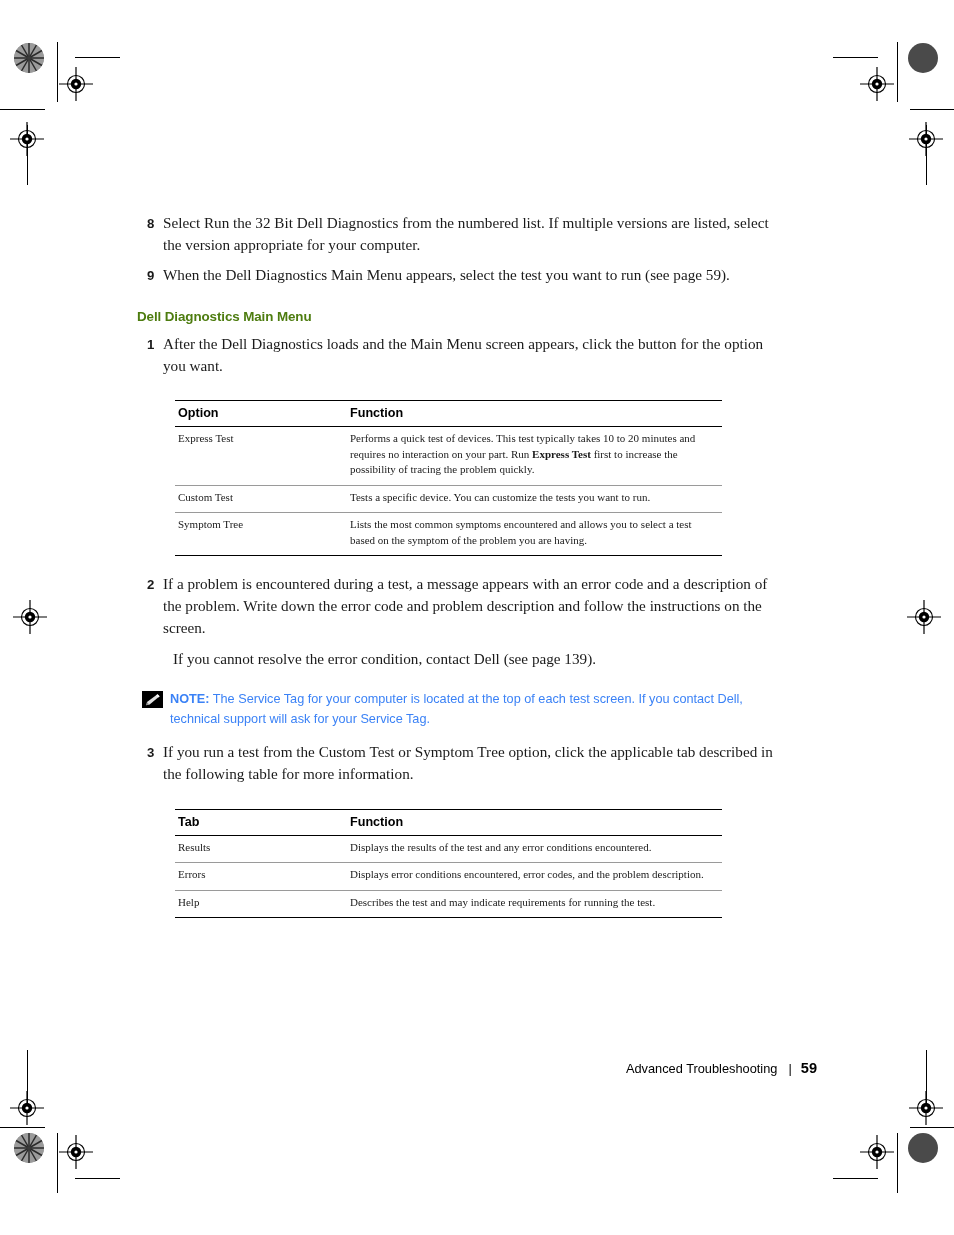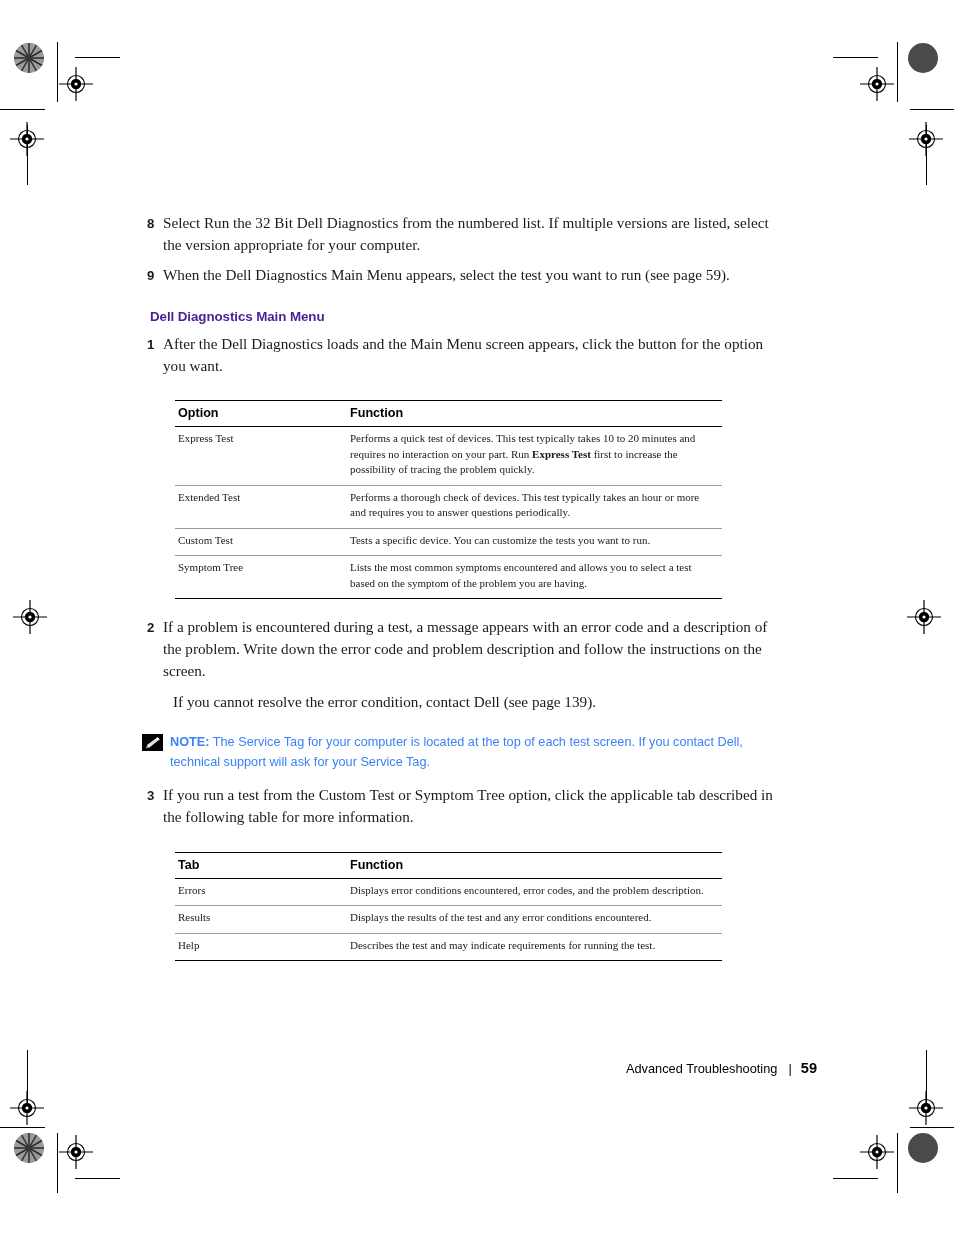--- a/index.html
+++ b/index.html
@@ -81,22 +81,22 @@
     margin-left: 36px;
     font-size: 15.2px;
     line-height: 1.44;
     margin-top: 9px;
   }
 
   h2.section {
     font-family: "Liberation Sans", sans-serif;
     font-size: 13.4px;
     font-weight: bold;
-    color: #4c1d95;
-    margin: 23px 0 9px 13px;
+    color: #4d7c0f;
+    margin: 23px 0 9px 0;
     letter-spacing: -0.1px;
   }
 
   
   table.doc {
     border-collapse: collapse;
     width: 547px;
     margin-left: 38px;
     table-layout: fixed;
   }
@@ -360,24 +360,20 @@
             <th>Option</th>
             <th>Function</th>
           </tr>
         </thead>
         <tbody>
           <tr>
             <td>Express Test</td>
             <td><span>Performs a quick test of devices. This test typically takes 10 to 20 minutes and requires no interaction on your part. Run </span><b>Express Test</b><span> first to increase the possibility of tracing the problem quickly.</span></td>
           </tr>
           <tr>
-            <td>Extended Test</td>
-            <td>Performs a thorough check of devices. This test typically takes an hour or more and requires you to answer questions periodically.</td>
-          </tr>
-          <tr>
             <td>Custom Test</td>
             <td>Tests a specific device. You can customize the tests you want to run.</td>
           </tr>
           <tr>
             <td>Symptom Tree</td>
             <td>Lists the most common symptoms encountered and allows you to select a test based on the symptom of the problem you are having.</td>
           </tr>
         </tbody>
       </table>
     </div>
@@ -412,26 +408,26 @@
             <col class="c2">
           </colgroup>
         <thead>
           <tr>
             <th>Tab</th>
             <th>Function</th>
           </tr>
         </thead>
         <tbody>
           <tr>
+            <td>Results</td>
+            <td>Displays the results of the test and any error conditions encountered.</td>
+          </tr>
+          <tr>
             <td>Errors</td>
             <td>Displays error conditions encountered, error codes, and the problem description.</td>
-          </tr>
-          <tr>
-            <td>Results</td>
-            <td>Displays the results of the test and any error conditions encountered.</td>
           </tr>
           <tr>
             <td>Help</td>
             <td>Describes the test and may indicate requirements for running the test.</td>
           </tr>
         </tbody>
       </table>
     </div>
 
   </div>

